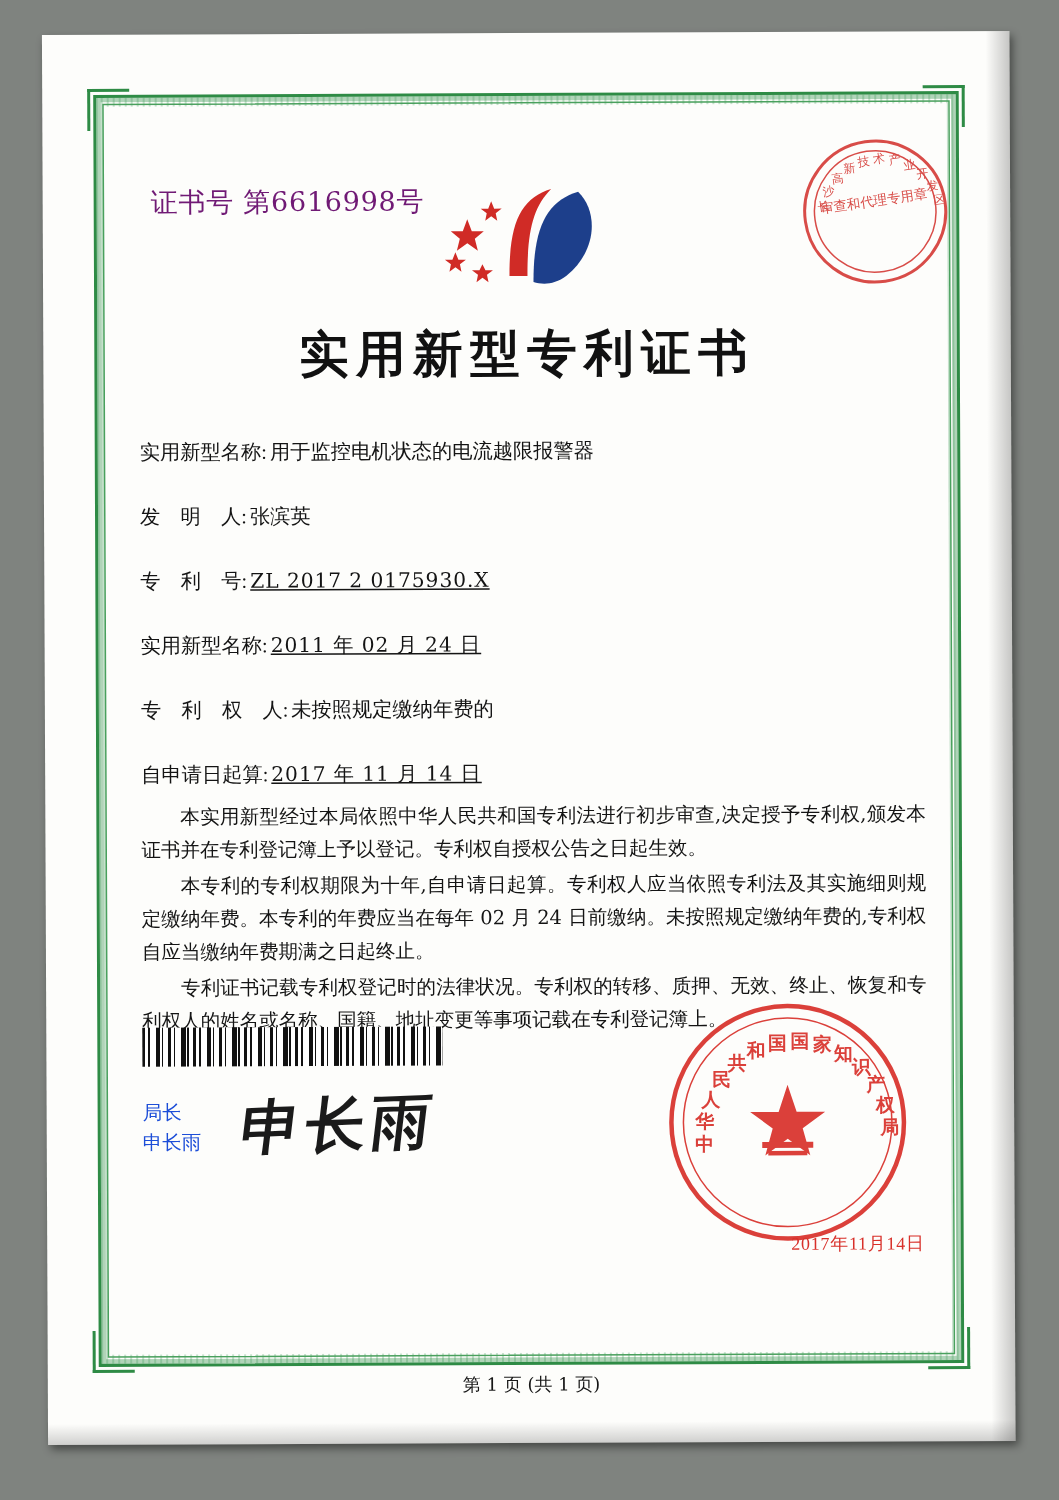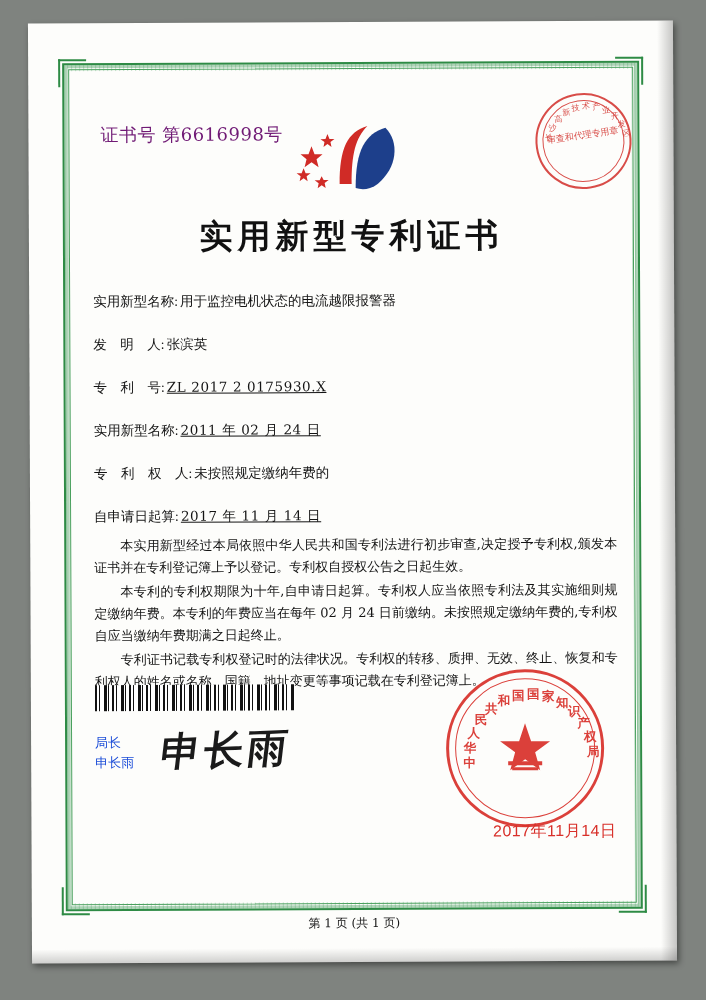--- a/index.html
+++ b/index.html
@@ -270,23 +270,23 @@
     transform-origin: 0 0;
     font-size: 12.5px;
     font-weight: bold;
     white-space: nowrap;
     font-family: "DejaVu Serif", serif;
   }
   .stamp-date {
     position: absolute;
     right: 60px;
     top: 800px;
-    font-size: 16px;
+    font-size: 12px;
     color: #d8302a;
-    font-family: Liberation Sans, sans-serif;
+    font-family: Liberation Serif, serif;
     letter-spacing: 0.5px;
   }
 
   
   .page-footer {
     position: absolute;
     left: 0; right: 0;
     bottom: 30px;
     text-align: center;
     font-size: 12px;

